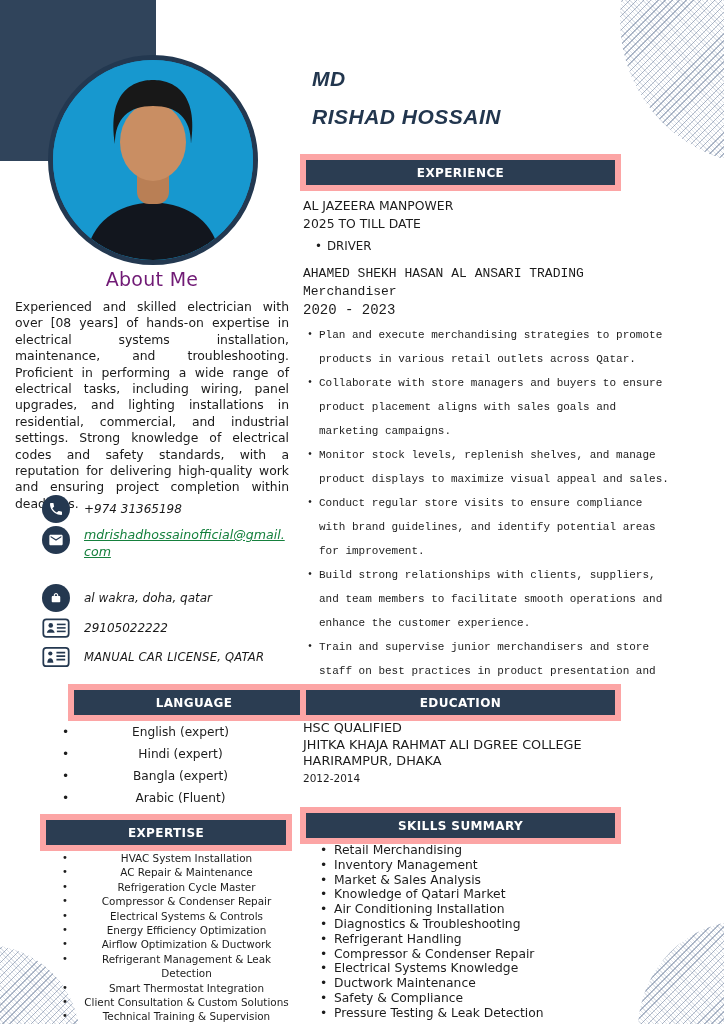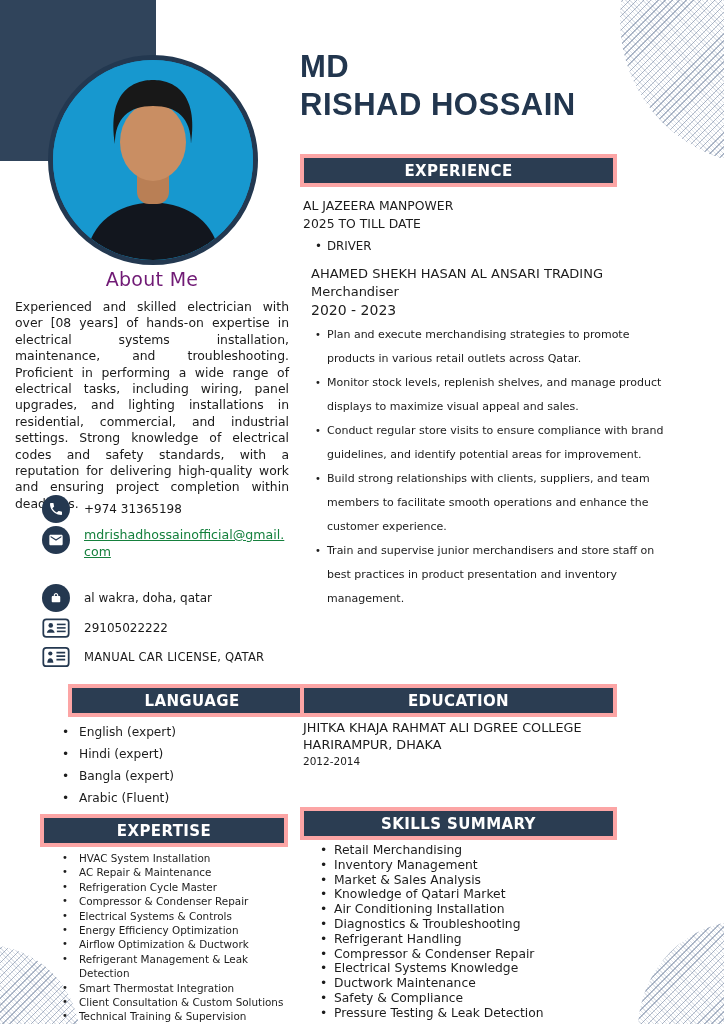--- a/index.html
+++ b/index.html
@@ -19,66 +19,66 @@
   .pattern-br{left:638px;top:920px;width:220px;height:220px;}
   .pattern-bl{left:-110px;top:945px;width:190px;height:190px;}
   
   .photo{
     position:absolute;left:48px;top:55px;width:200px;height:200px;border-radius:50%;
     border:5px solid #233850;overflow:hidden;background:#1798cf;
   }
   .photo svg{display:block;width:100%;height:100%;}
   
   .bar{
-    position:absolute;height:25px;background:#2b3d52;border:4px solid #fca5a5;
+    position:absolute;height:25px;background:#2b3d52;border:6px solid #fca5a5;
     display:flex;align-items:center;justify-content:center;
-    color:#fff;font-weight:bold;font-size:15px;letter-spacing:.4px;
+    color:#fff;font-weight:bold;font-size:12px;letter-spacing:.4px;
   }
   .bar-side{left:40px;width:240px;}
   .bar-main{left:300px;width:309px;}
   
   .about-heading{position:absolute;left:15px;top:268px;width:274px;text-align:center;
     font-size:19px;color:#701a75;letter-spacing:.3px;}
   .about-text{position:absolute;left:15px;top:299px;width:274px;
     font-size:12.4px;line-height:16.4px;text-align:justify;color:#1a1a1a;}
   .contact{position:absolute;left:42px;top:492px;width:250px;height:185px;}
-  .crow{position:absolute;left:0;display:flex;align-items:center;gap:14px;}
+  .crow{position:absolute;left:0;display:flex;align-items:center;gap:14px;font-style:italic;}
   .crow-phone{top:3px;}
   .crow-email{top:34px;align-items:flex-start;}
   .crow-location{top:92px;}
   .crow-id{top:122px;}
   .crow-license{top:151px;}
   .cicon{width:28px;height:28px;border-radius:50%;background:#243850;flex:0 0 28px;
     display:flex;align-items:center;justify-content:center;}
   .cicon svg{width:16px;height:16px;fill:#ffffff;}
   .cicon-plain{background:none;border-radius:0;}
   .cicon-plain svg{width:30px;height:24px;fill:none;}
   .ctext{font-size:12px;color:#1a1a1a;}
   .ctext-caps{font-size:11.6px;letter-spacing:.2px;}
   .email-link{font-size:12.6px;color:#15803d;text-decoration:underline;width:205px;
     overflow-wrap:anywhere;line-height:17px;display:inline-block;cursor:pointer;}
-  .side-list{position:absolute;left:62px;margin:0;padding:0;list-style:none;}
+  .side-list{position:absolute;left:62px;margin:0;padding:0;list-style:none;text-align:center;}
   .side-list li{position:relative;padding-left:17px;}
   .side-list li::before{content:"•";position:absolute;left:0;top:0;}
   .lang-list{top:721px;width:220px;font-size:12.2px;}
   .lang-list li{line-height:22px;}
   .exp-list{top:851px;width:232px;font-size:10.4px;}
   .exp-list li{line-height:14.4px;}
   .exp-list li::before{font-size:10px;}
   .bar-language{top:684px;margin-left:28px;}
   .bar-expertise{top:814px;}
   
-  .name{position:absolute;left:300px;top:48px;margin:0;
+  .name{position:absolute;left:300px;top:48px;margin:12px;
     font-family:"Liberation Sans",sans-serif;font-weight:bold;
-    font-size:31px;line-height:38px;color:#22364e;letter-spacing:.5px;}
+    font-size:21px;line-height:38px;color:#22364e;letter-spacing:.5px;font-style:italic;}
   .bar-experience{top:154px;}
   .job1{position:absolute;left:303px;top:197px;width:320px;font-size:12.4px;line-height:18px;}
   .job1 .drv{margin-top:4px;padding-left:24px;position:relative;font-size:11.8px;}
   .job1 .drv::before{content:"•";position:absolute;left:12px;}
-  .job2{position:absolute;left:311px;top:265px;width:368px;}
+  .job2{position:absolute;left:303px;top:265px;width:368px;font-family:Liberation Mono, monospace;}
   .job2 .co{font-size:13px;line-height:18px;}
   .job2 .role{font-size:13px;line-height:18px;}
   .job2 .dates{font-size:14px;line-height:19px;}
   .job-bullets{margin:3px 0 0 0;padding:0;list-style:none;font-size:11px;line-height:24px;}
   .job-bullets li{position:relative;padding-left:16px;}
   .job-bullets li::before{content:"•";position:absolute;left:4px;font-size:10px;}
   .bar-education{top:684px;}
   .edu{position:absolute;left:303px;top:720px;width:320px;font-size:12.8px;line-height:16.5px;}
   .edu .yrs{font-size:10.5px;}
   .bar-skills{top:807px;}
@@ -195,29 +195,31 @@
     <div>2025 TO TILL DATE</div>
     <div class="drv">DRIVER</div>
   </div>
 
   <div class="job2">
     <div class="co">AHAMED SHEKH HASAN AL ANSARI TRADING</div>
     <div class="role">Merchandiser</div>
     <div class="dates">2020 - 2023</div>
     <ul class="job-bullets">
       <li>Plan and execute merchandising strategies to promote products in various retail outlets across Qatar.</li>
+      <li>Collaborate with store managers and buyers to ensure product placement aligns with sales goals and marketing campaigns.</li>
       <li>Monitor stock levels, replenish shelves, and manage product displays to maximize visual appeal and sales.</li>
       <li>Conduct regular store visits to ensure compliance with brand guidelines, and identify potential areas for improvement.</li>
       <li>Build strong relationships with clients, suppliers, and team members to facilitate smooth operations and enhance the customer experience.</li>
       <li>Train and supervise junior merchandisers and store staff on best practices in product presentation and inventory management.</li>
     </ul>
   </div>
 
   <div class="bar bar-main bar-education">EDUCATION</div>
   <div class="edu">
+    <div>HSC QUALIFIED</div>
     <div>JHITKA KHAJA RAHMAT ALI DGREE COLLEGE</div>
     <div>HARIRAMPUR, DHAKA</div>
     <div class="yrs">2012-2014</div>
   </div>
 
   <div class="bar bar-main bar-skills">SKILLS SUMMARY</div>
   <ul class="skills-list">
     <li>Retail Merchandising</li>
     <li>Inventory Management</li>
     <li>Market &amp; Sales Analysis</li>

